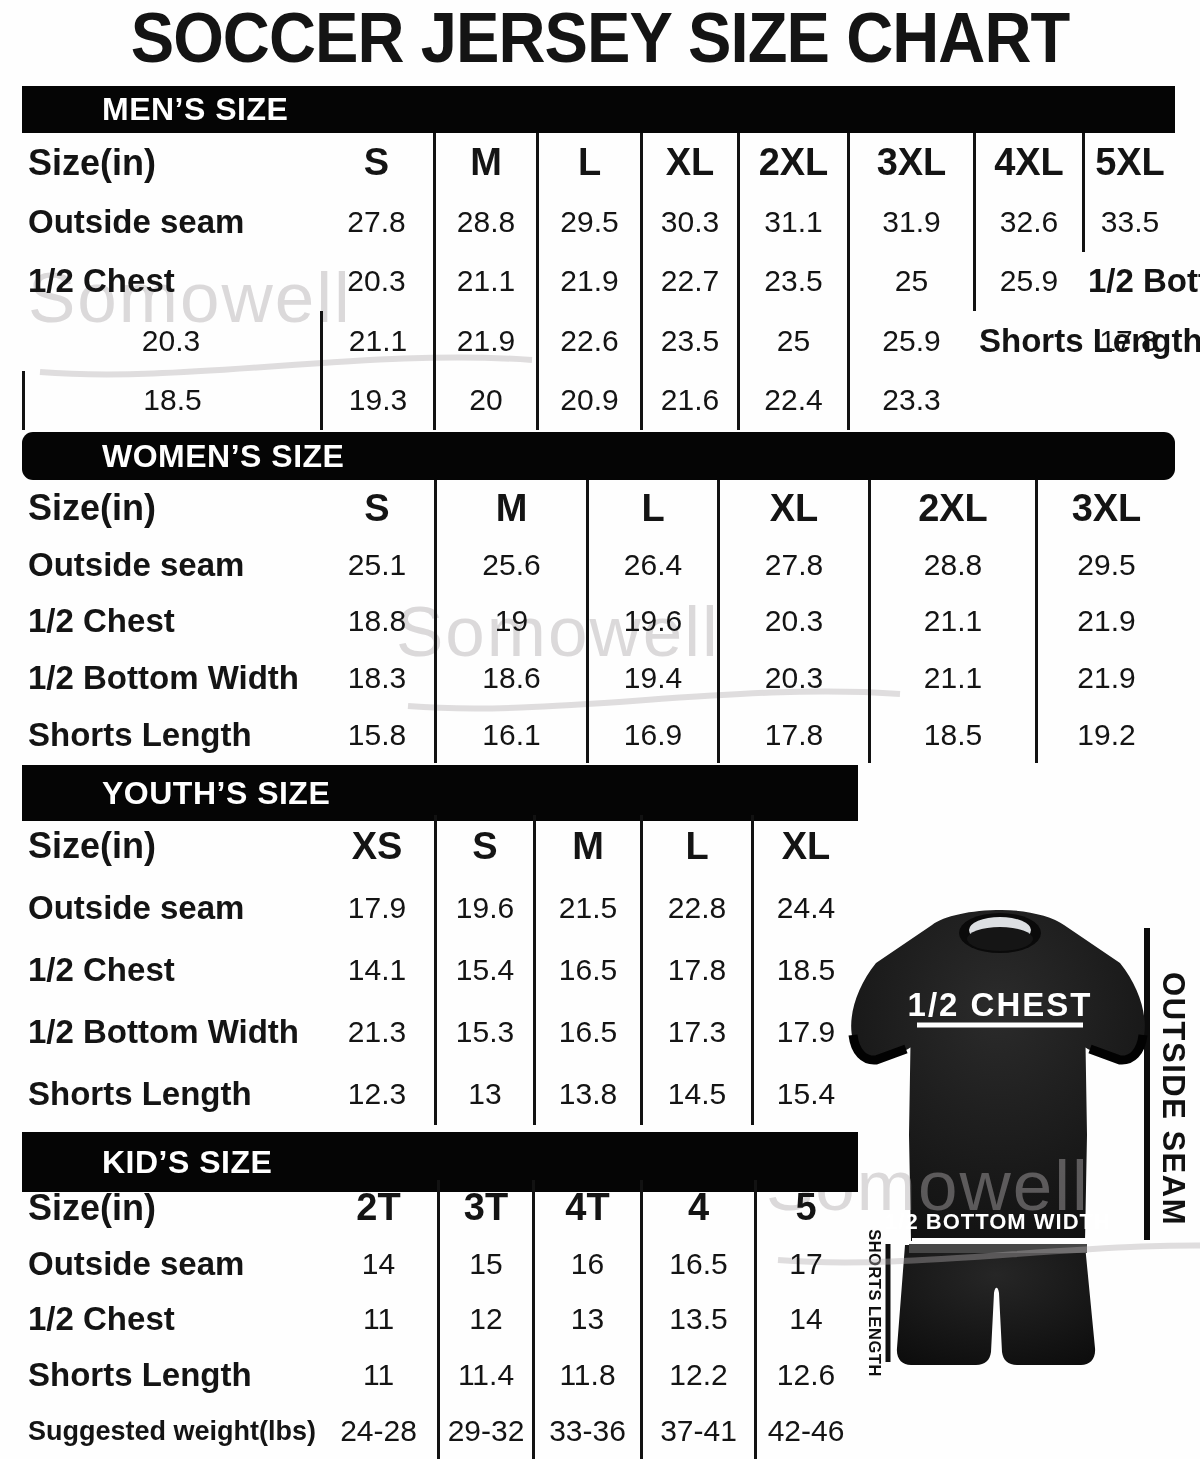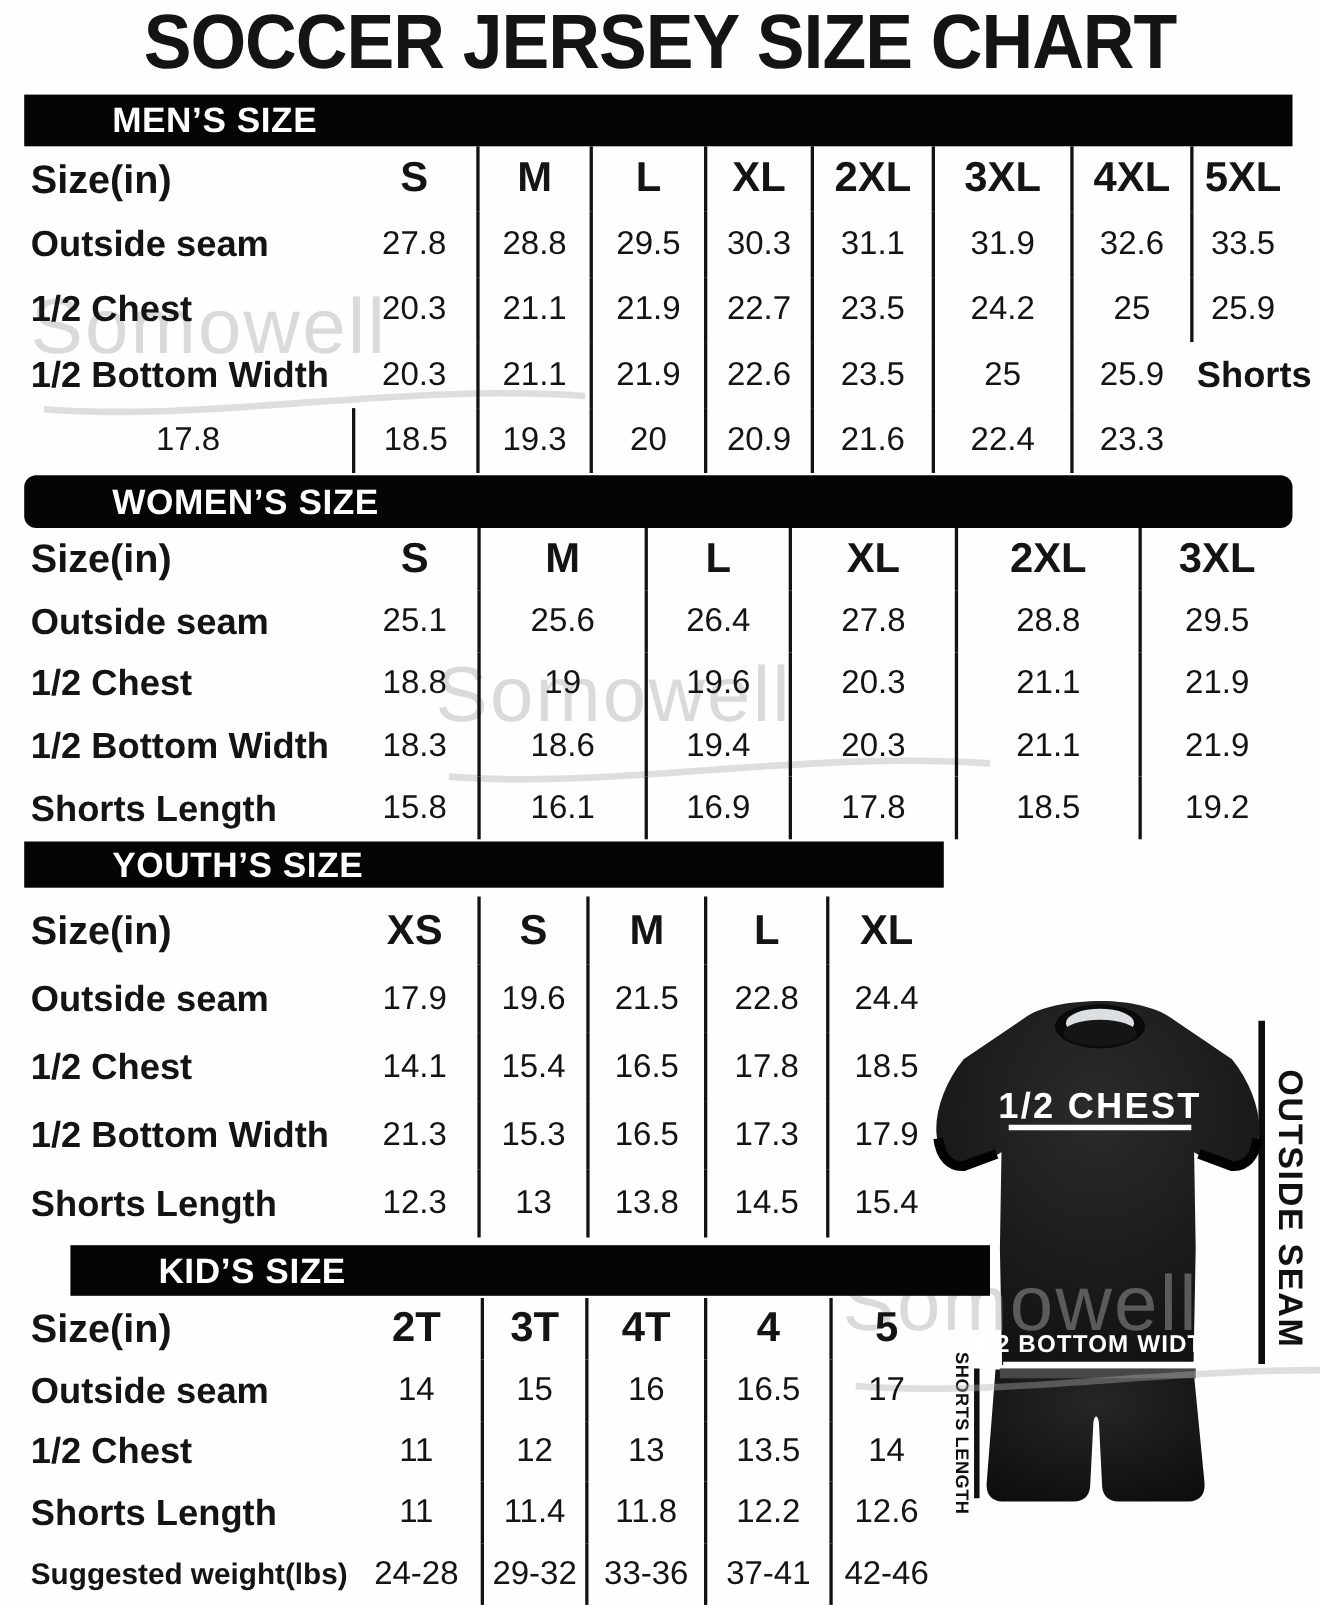--- a/index.html
+++ b/index.html
@@ -79,21 +79,20 @@
         <div class="cell value-cell sep">31.1</div>
         <div class="cell value-cell sep">31.9</div>
         <div class="cell value-cell sep">32.6</div>
         <div class="cell value-cell sep">33.5</div>
         <div class="cell label-cell">1/2 Chest</div>
         <div class="cell value-cell">20.3</div>
         <div class="cell value-cell sep">21.1</div>
         <div class="cell value-cell sep">21.9</div>
         <div class="cell value-cell sep">22.7</div>
         <div class="cell value-cell sep">23.5</div>
-        <div class="cell value-cell sep">24.2</div>
         <div class="cell value-cell sep">25</div>
         <div class="cell value-cell sep">25.9</div>
         <div class="cell label-cell">1/2 Bottom Width</div>
         <div class="cell value-cell">20.3</div>
         <div class="cell value-cell sep">21.1</div>
         <div class="cell value-cell sep">21.9</div>
         <div class="cell value-cell sep">22.6</div>
         <div class="cell value-cell sep">23.5</div>
         <div class="cell value-cell sep">25</div>
         <div class="cell value-cell sep">25.9</div>
@@ -146,21 +145,21 @@
         <div class="cell value-cell">15.8</div>
         <div class="cell value-cell sep">16.1</div>
         <div class="cell value-cell sep">16.9</div>
         <div class="cell value-cell sep">17.8</div>
         <div class="cell value-cell sep">18.5</div>
         <div class="cell value-cell sep">19.2</div>
       </div>
   </section>
 
   <section>
-    <div class="bar" style="top:765px;width:836px;height:42px;">
+    <div class="bar" style="top:765px;width:836px;height:56px;">
       <span>YOUTH’S SIZE</span>
     </div>
     <div class="grid" data-table="youth" style="left:22px;top:815px;width:836px;grid-template-columns:298px 114px 99px 107px 111px 107px;grid-auto-rows:62px;">
         <div class="cell label-cell header-cell">Size(in)</div>
         <div class="cell header-cell">XS</div>
         <div class="cell header-cell sep">S</div>
         <div class="cell header-cell sep">M</div>
         <div class="cell header-cell sep">L</div>
         <div class="cell header-cell sep">XL</div>
         <div class="cell label-cell">Outside seam</div>
@@ -184,21 +183,21 @@
         <div class="cell label-cell">Shorts Length</div>
         <div class="cell value-cell">12.3</div>
         <div class="cell value-cell sep">13</div>
         <div class="cell value-cell sep">13.8</div>
         <div class="cell value-cell sep">14.5</div>
         <div class="cell value-cell sep">15.4</div>
       </div>
   </section>
 
   <section>
-    <div class="bar" style="top:1132px;width:836px;height:46px;margin-left:42px;">
+    <div class="bar" style="top:1132px;width:836px;height:60px;">
       <span>KID’S SIZE</span>
     </div>
     <div class="grid" data-table="kid" style="left:22px;top:1180px;width:833px;grid-template-columns:298px 117px 95px 108px 114px 101px;grid-auto-rows:55.8px;">
         <div class="cell label-cell header-cell">Size(in)</div>
         <div class="cell header-cell">2T</div>
         <div class="cell header-cell sep">3T</div>
         <div class="cell header-cell sep">4T</div>
         <div class="cell header-cell sep">4</div>
         <div class="cell header-cell sep">5</div>
         <div class="cell label-cell">Outside seam</div>

